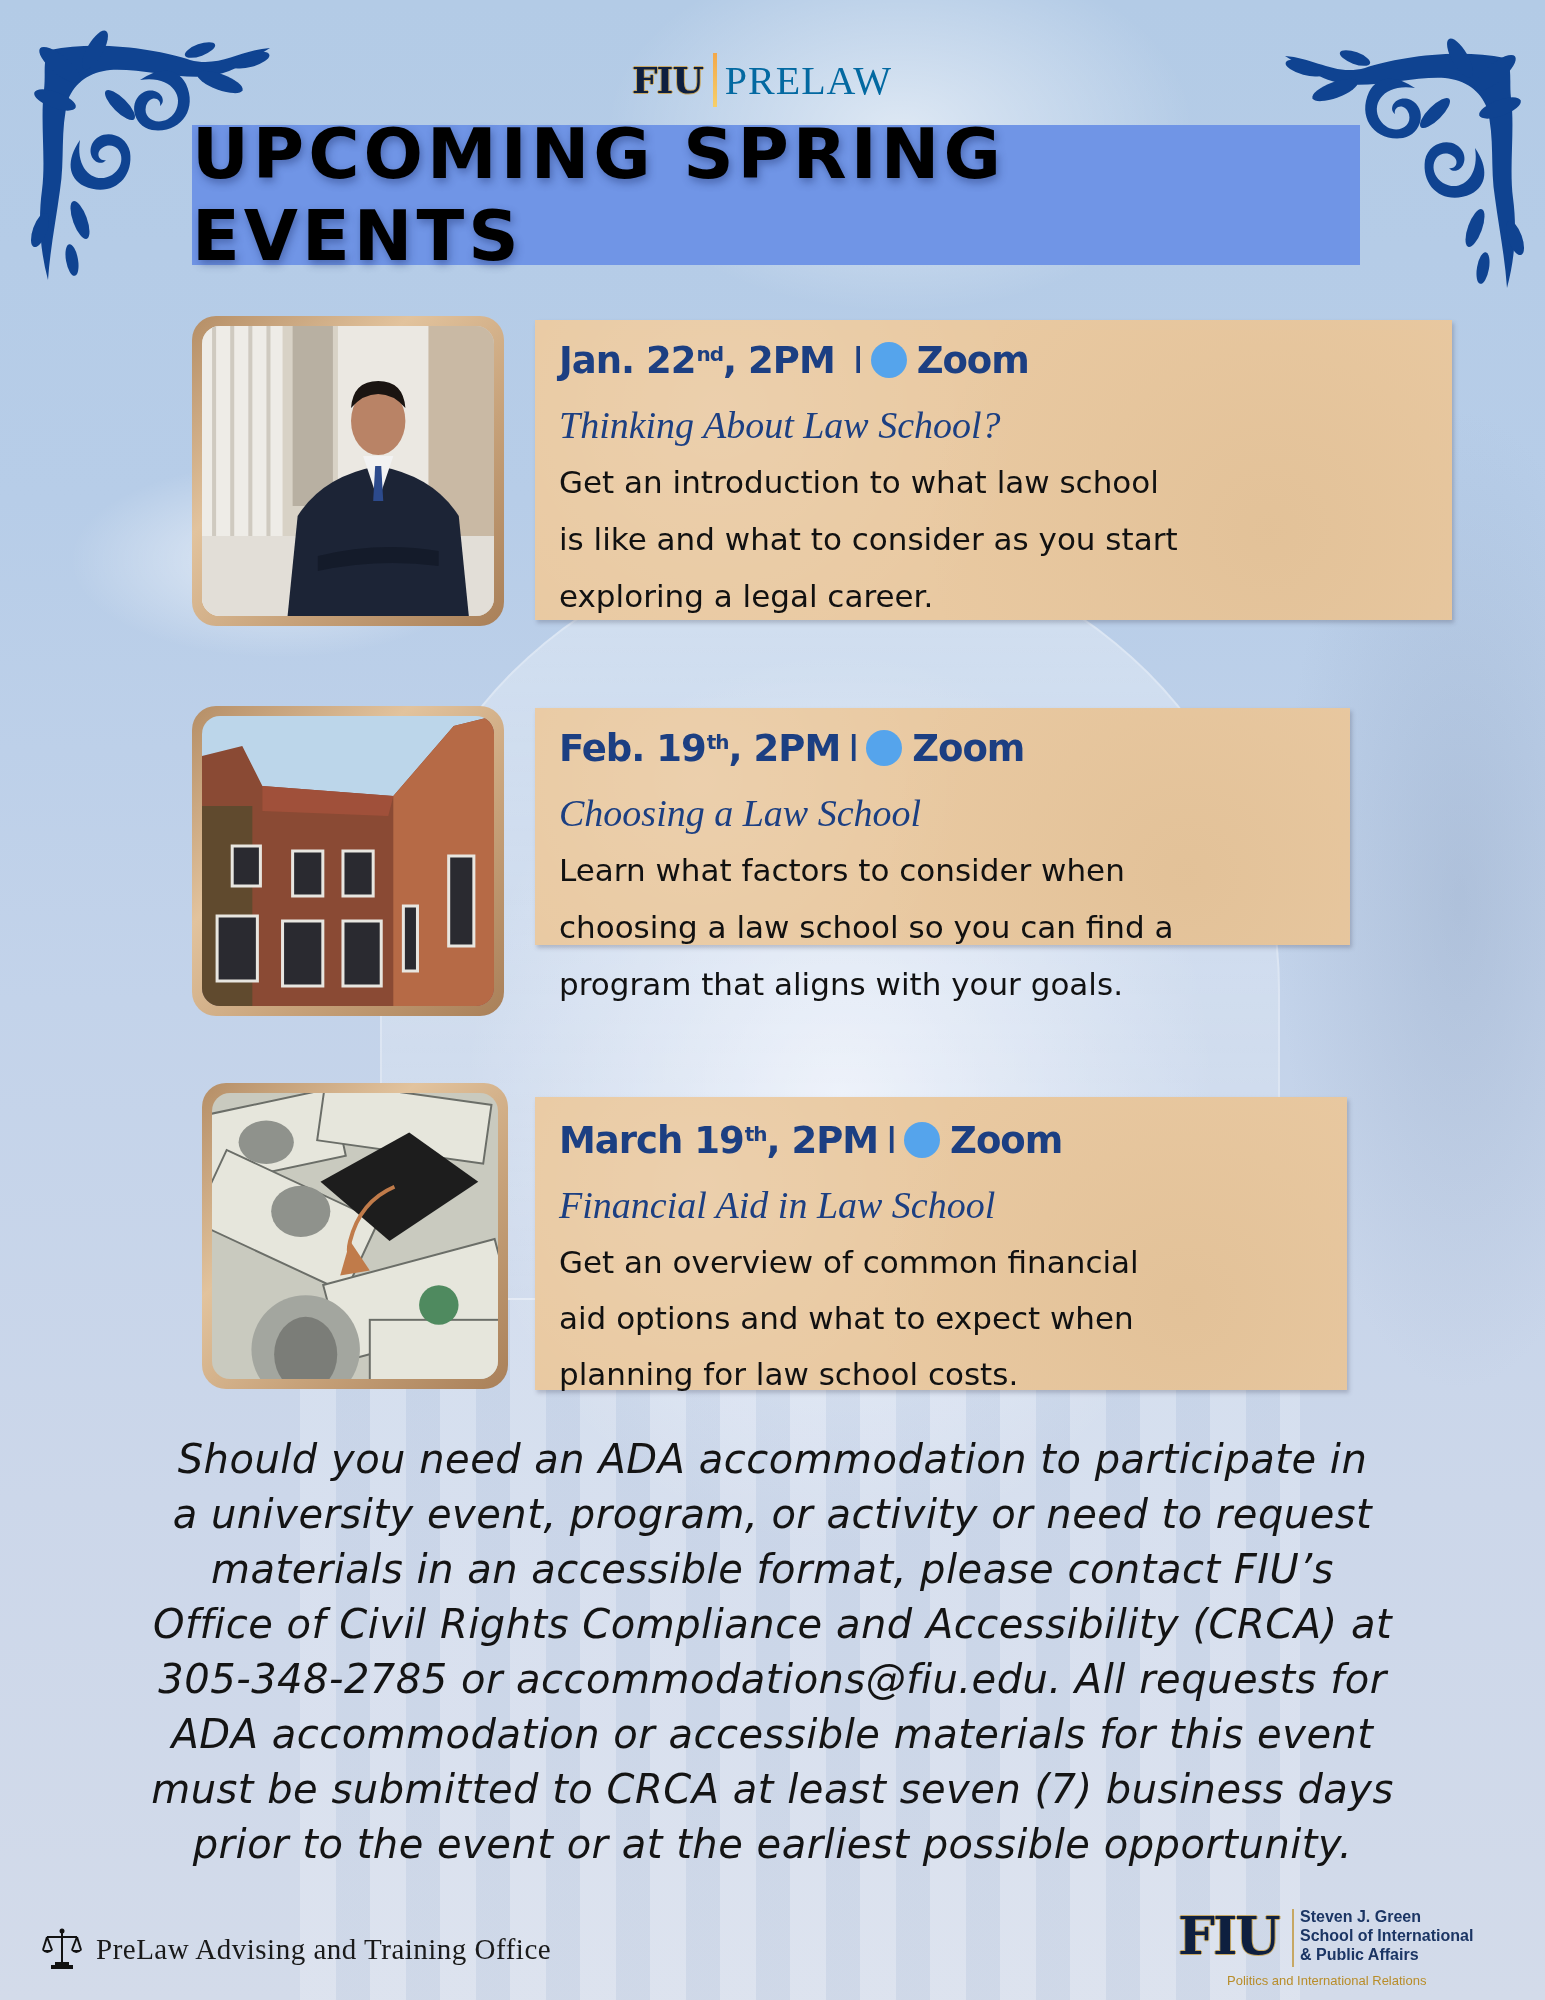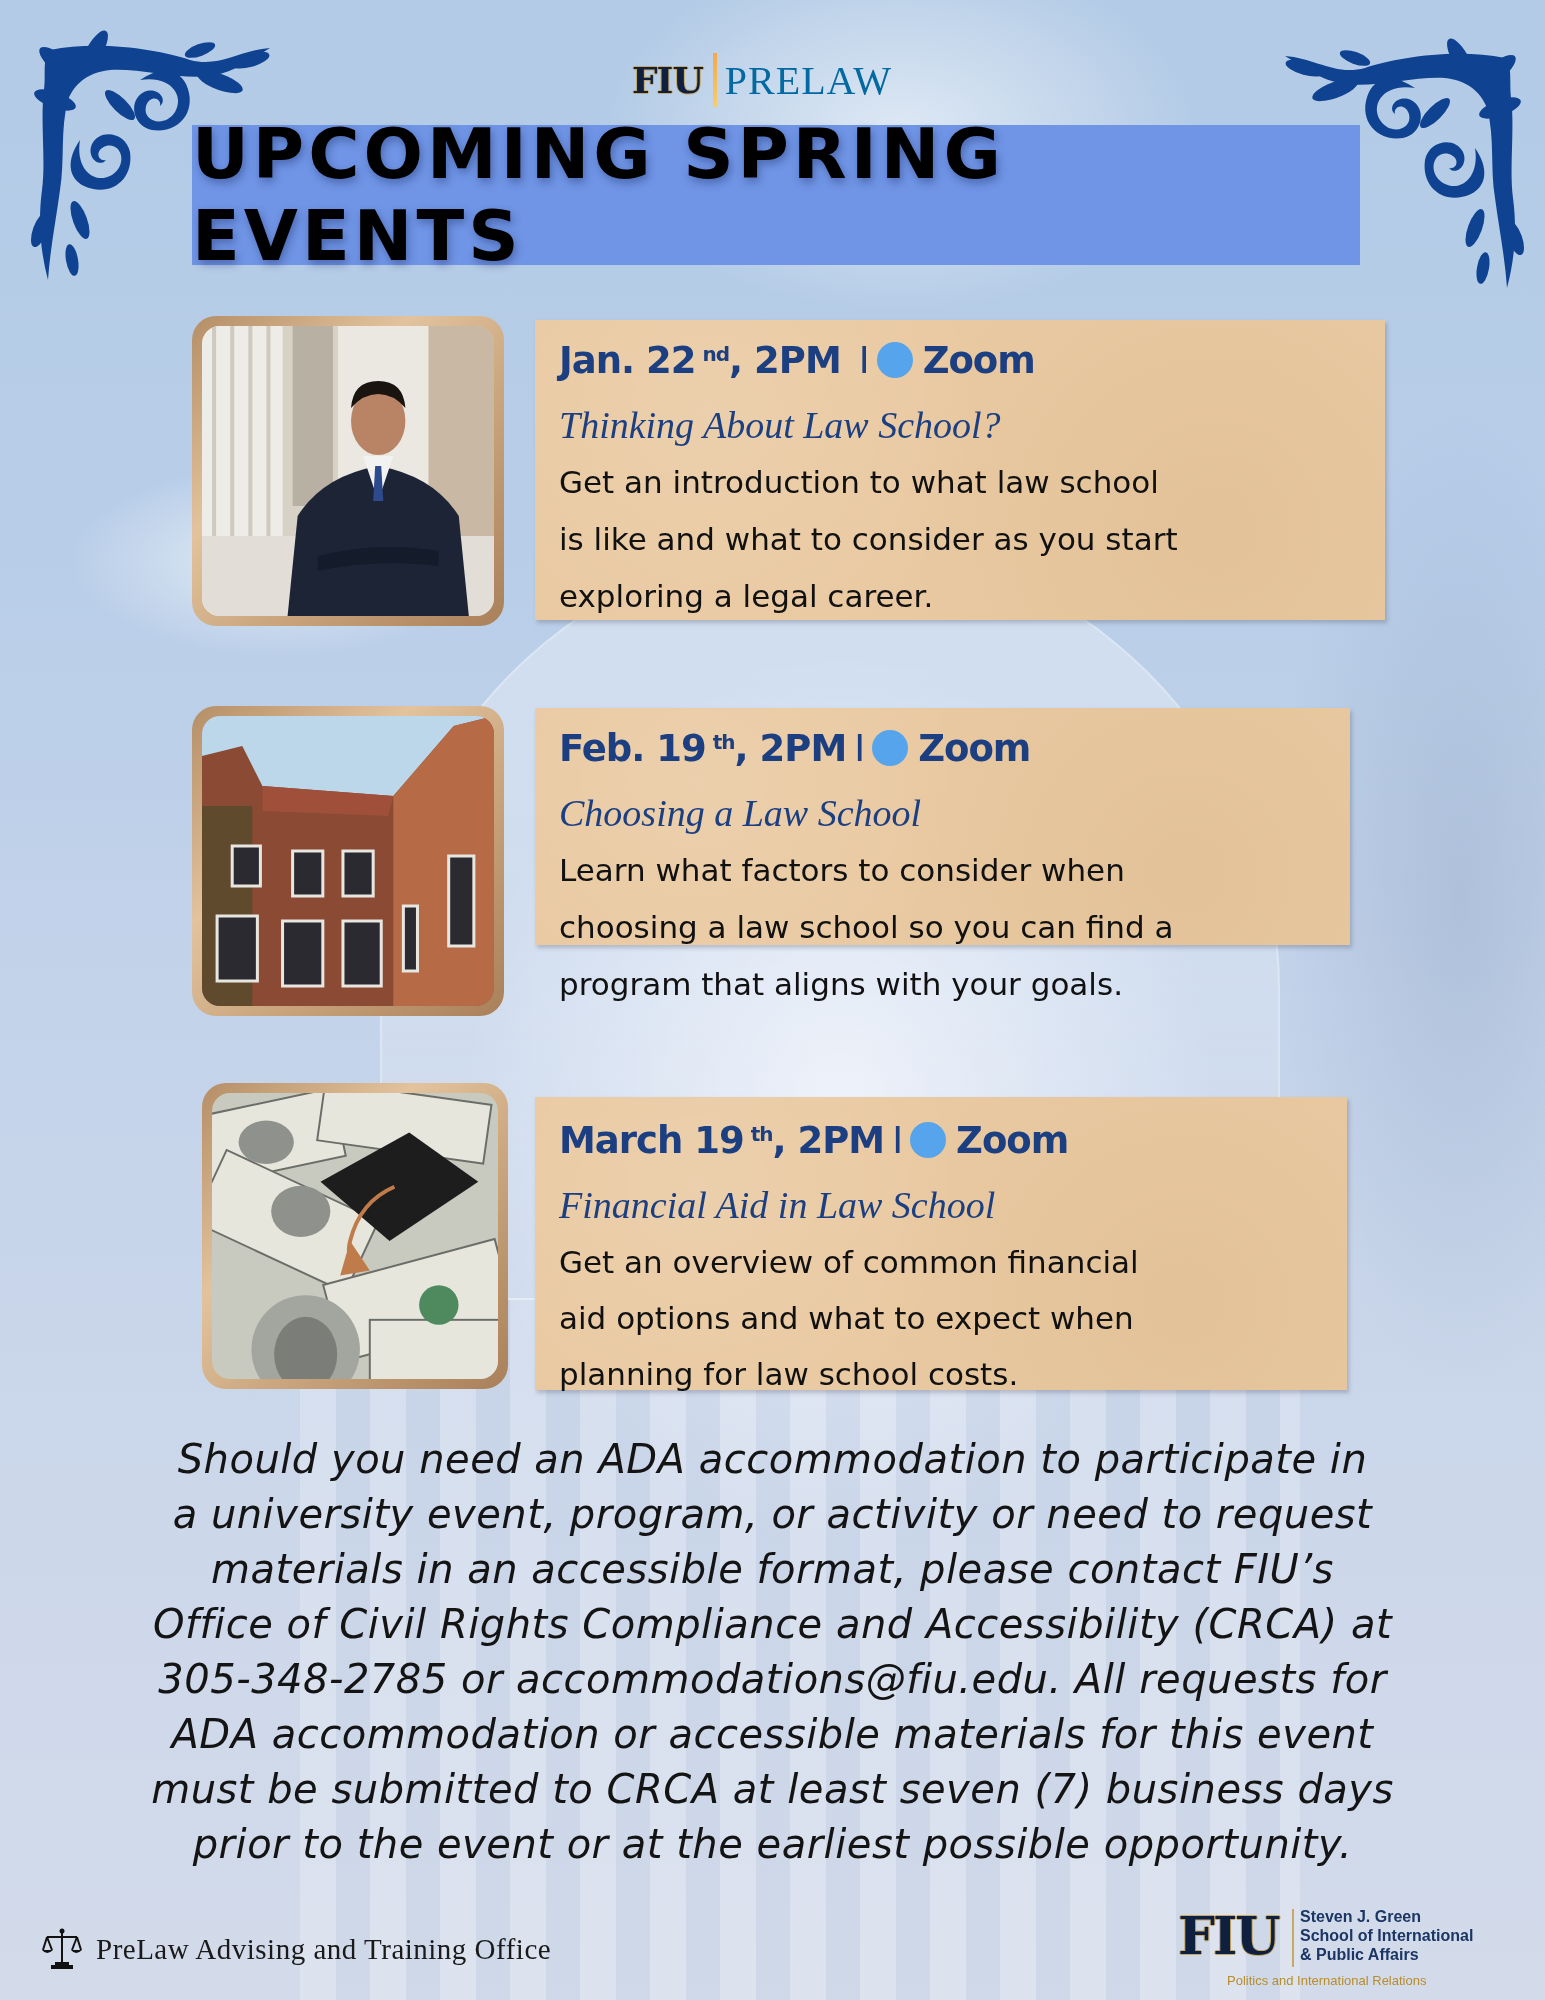--- a/index.html
+++ b/index.html
@@ -74,21 +74,21 @@
       radial-gradient(circle at 20% 30%, rgba(255,255,255,0.12), rgba(255,255,255,0) 40%),
       radial-gradient(circle at 80% 70%, rgba(180,140,90,0.12), rgba(180,140,90,0) 45%),
       #e9c9a1;
     box-shadow: 2px 3px 4px rgba(60,60,80,0.25);
     padding: 14px 0 0 24px;
   }
   .card-when {
     font-family: "DejaVu Sans", sans-serif; font-weight: bold; font-size: 37px;
     color: #1c3f82; letter-spacing: -1px; display: flex; align-items: center; height: 52px;
   }
-  .card-when sup { font-size: 20px; position: relative; top: -6px; margin-left: 7px; }
+  .card-when sup { font-size: 20px; position: relative; top: -6px; margin-left: 1px; }
   .sep { margin: 0 8px 0 18px; font-weight: normal; }
   .zoom-dot {
     display: inline-block; width: 36px; height: 36px; border-radius: 50%;
     background: #55a4ec; margin-right: 10px;
   }
   .card-title {
     font-family: "Liberation Serif", serif; font-style: italic; font-size: 38px;
     color: #1c3f82; margin-top: 12px; height: 54px; line-height: 54px;
   }
   .card-desc {
@@ -198,21 +198,21 @@
       <rect x="0" y="210" width="290" height="80" fill="#e2ded7"></rect>
       <path d="M85 290 L95 190 Q120 150 175 140 Q230 150 255 190 L265 290 Z" fill="#1c2436"></path>
       <path d="M160 130 L175 175 L190 130 Z" fill="#f2f2f2"></path>
       <path d="M172 140 L178 140 L180 175 L170 175 Z" fill="#2c4a8c"></path>
       <ellipse cx="175" cy="95" rx="27" ry="34" fill="#b98366"></ellipse>
       <path d="M148 82 Q150 55 175 55 Q200 55 202 82 Q190 68 175 68 Q160 68 148 82 Z" fill="#1a1411"></path>
       <path d="M115 230 Q175 215 235 225 L235 240 Q175 232 115 245 Z" fill="#141b2a"></path>
     </svg>
   </div>
 </div>
-<div class="card" style="left:535px; top:320px; width:850px; height:300px;">
+<div class="card" style="left:535px; top:320px; width:917px; height:300px;">
   <div class="card-when">
     <span>Jan. 22</span>
       <sup>nd</sup>
       <span>, 2PM</span>
     <span class="sep">I</span>
     <span class="zoom-dot"></span>
     <span>Zoom</span>
   </div>
   <div class="card-title">Thinking About Law School?</div>
   <div class="card-desc">

